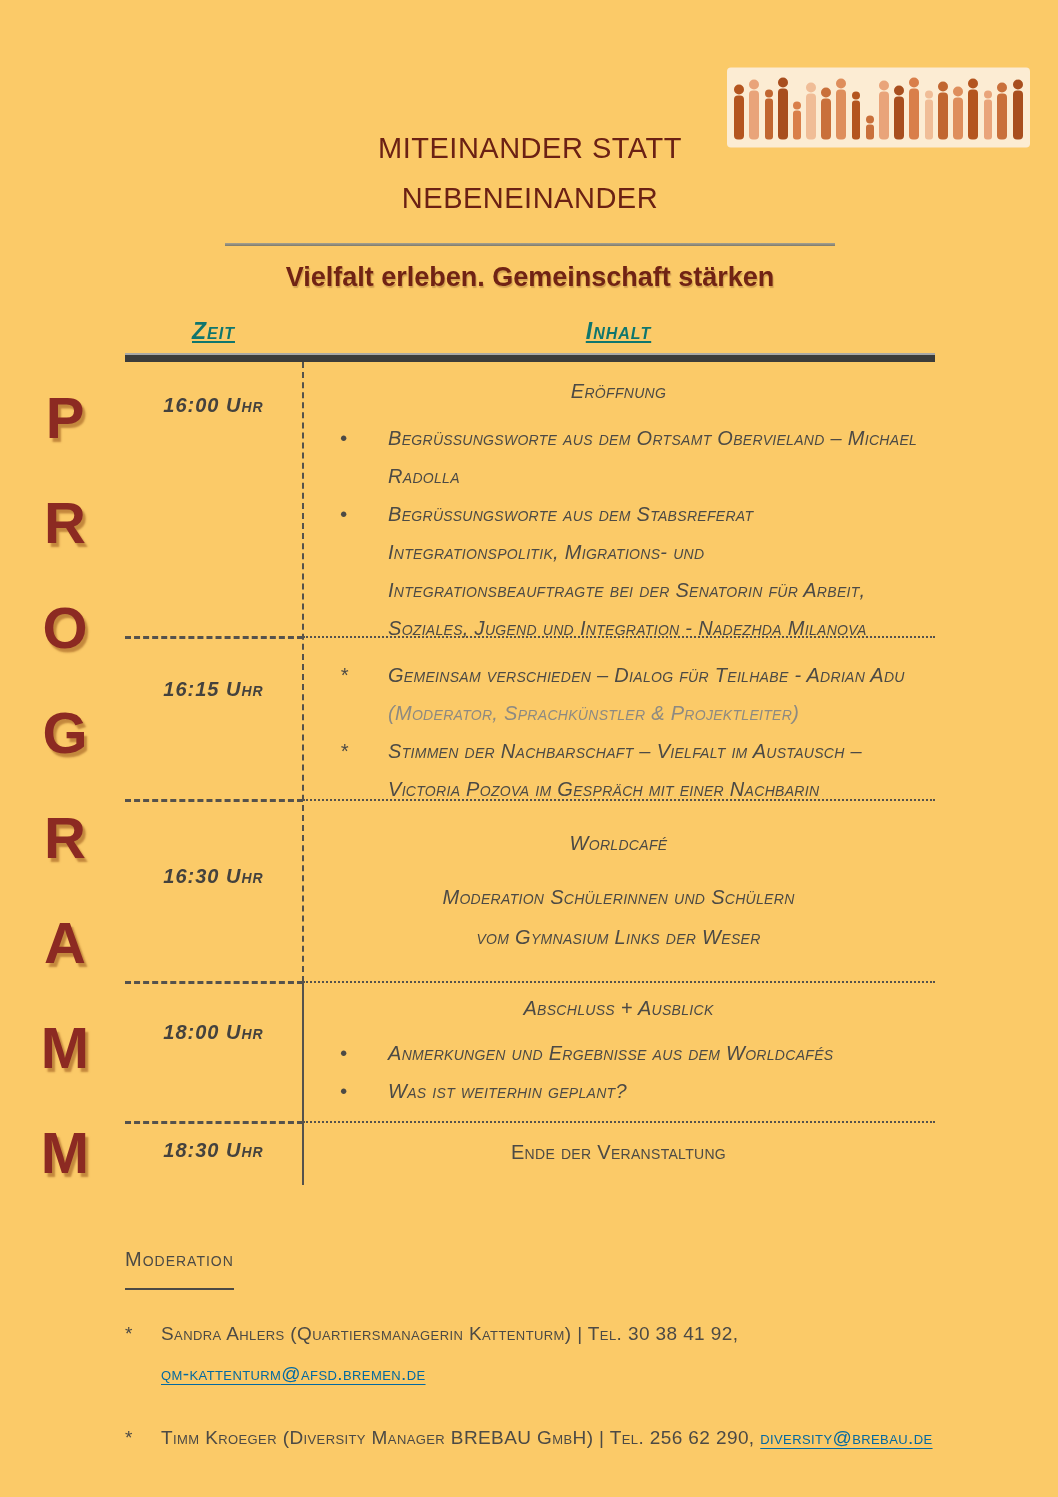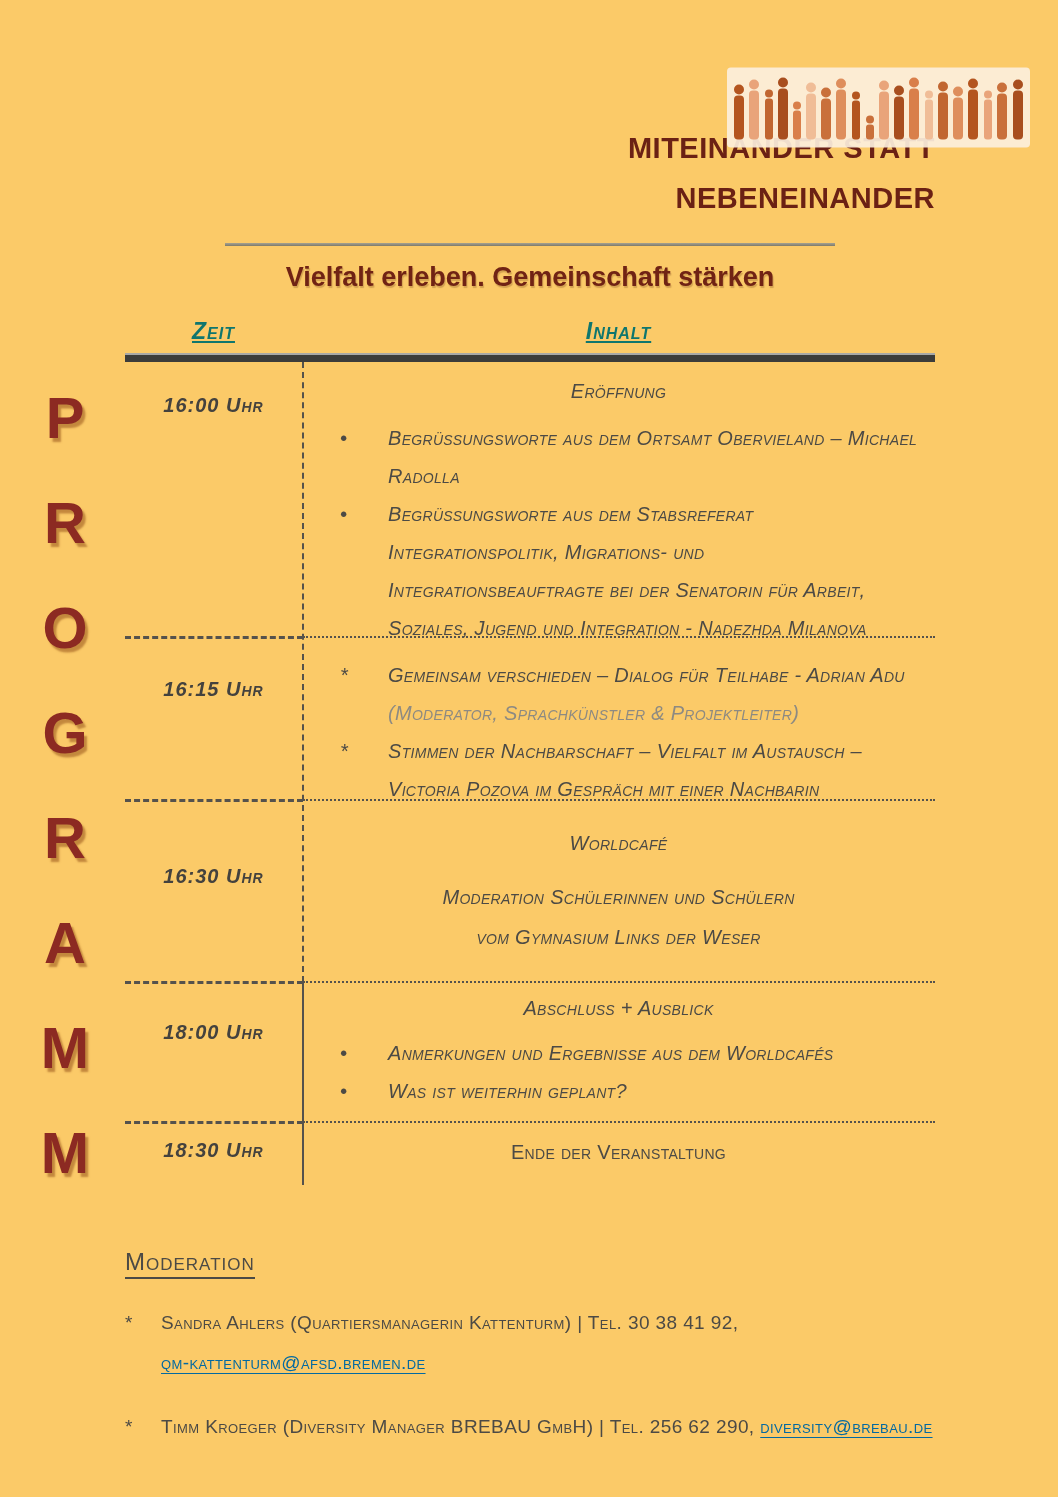--- a/index.html
+++ b/index.html
@@ -8,22 +8,22 @@
     position:relative;
     background:#FBCA68;
     font-family:"Liberation Sans", sans-serif;
     color:#4A4843;
     overflow:hidden;
   }
   .abs { position:absolute; }
 
   
   .title-line {
-    left:125px; width:810px; text-align:right;
-    font-size:29px; font-weight:bold; letter-spacing:.5px;
+    left:125px; width:810px; text-align:center;
+    font-size:29px; font-weight:normal; letter-spacing:.5px;
     color:#6B2114;
   }
   .title-line.l1 { top:132px; }
   .title-line.l2 { top:182px; }
 
   .illustration { left:727px; top:67px; width:303px; height:81px; }
 
   .header-divider {
     left:225px; top:243px; width:610px; height:3px;
     background:linear-gradient(to bottom,#A6A291,#7E7A6A);
@@ -81,22 +81,22 @@
   .b-item .txt { flex:1; }
   .subline { padding-left:86px; line-height:38px; color:#8D8A82; }
   .center-line { text-align:center; line-height:40px; }
 
   
   .moderation {
     left:125px; top:1248px; width:850px;
     font-variant:small-caps; font-size:19px; letter-spacing:.4px; color:#4C4A45;
   }
   .mod-heading {
-    display:inline-block; font-size:24px; letter-spacing:1px;
-    border-bottom:2px solid #4C4A45; padding-bottom:1px;
+    display:inline-block; font-size:20px; letter-spacing:1px;
+    border-bottom:2px solid #4C4A45; padding-bottom:17px;
   }
   .mod-entry { display:flex; margin-top:24px; line-height:40px; }
   .mod-entry .marker { width:36px; flex:none; }
   .mod-entry .body { flex:1; }
   a.email {
     color:#0369a1; text-decoration:underline; text-underline-offset:4px;
   }
 </style>
 </head>
 <body>

